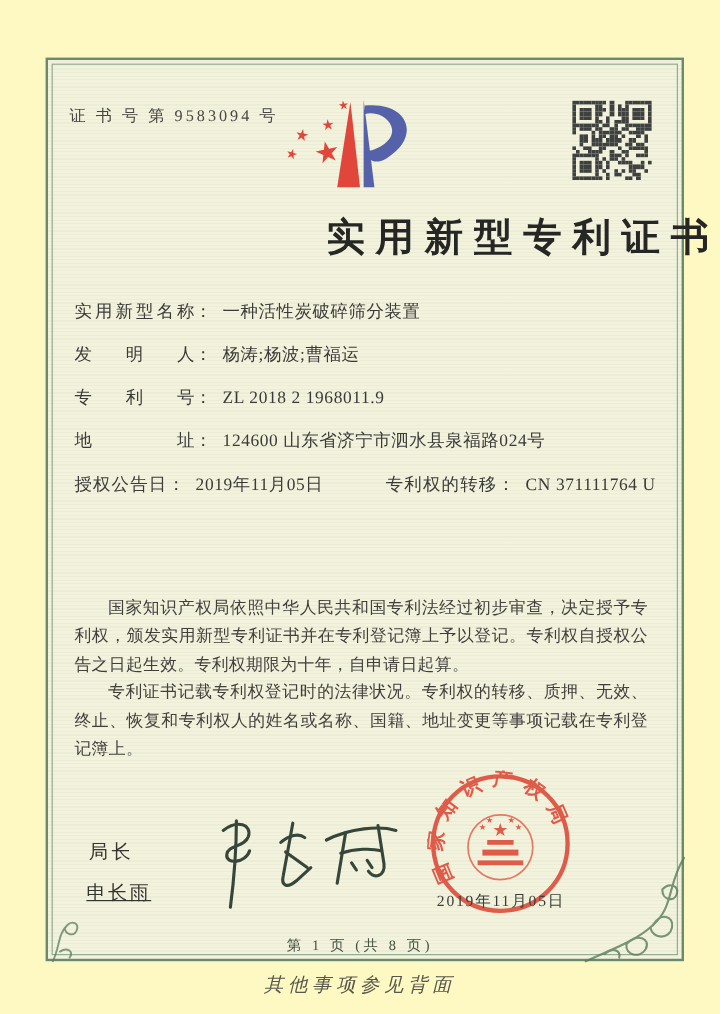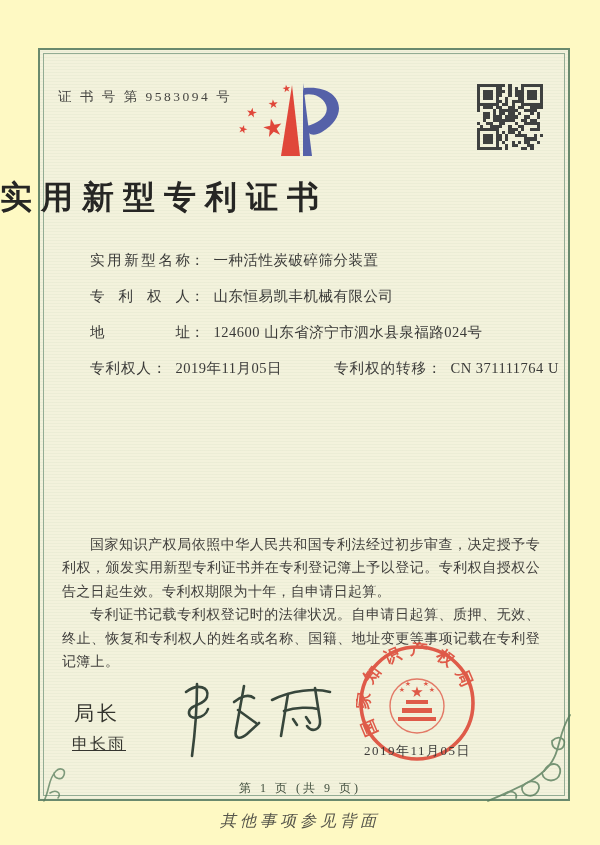--- a/index.html
+++ b/index.html
@@ -24,39 +24,39 @@
     border:1px solid #93ac94;
   }
   
   .cert-no { left:58px; top:88px; font-size:13.5px; letter-spacing:2.5px; color:#474743; }
   .logo { left:238px; top:80px; width:112px; height:84px; }
   .logo .star { position:absolute; color:#e0473a; line-height:1; }
   .qr { left:477px; top:84px; width:66px; height:66px; display:grid;
         grid-template-columns:repeat(21,1fr); grid-template-rows:repeat(21,1fr); }
   .qr div.d { background:#3f4140; }
   .title {
-    left:0; top:176px; width:100%; text-align:left;
+    left:0; top:176px; width:100%; text-align:right;
     font-size:32px; font-weight:700; letter-spacing:9px; color:#262624;
   }
   
   .fields { left:62px; top:250px; width:478px; font-size:14.5px; }
-  .frow { margin-bottom:14.5px; line-height:21.5px; white-space:nowrap;margin-left:28px; }
+  .frow { margin-bottom:14.5px; line-height:21.5px; white-space:nowrap; }
   .flabel { display:inline-block; width:100px; text-align:justify; text-align-last:justify; vertical-align:top; }
   .fcolon { display:inline-block; }
   .fvalue { margin-left:9px; letter-spacing:.5px; }
   .grant-row .glabel { letter-spacing:1px; }
   .grant-gap { display:inline-block; width:52px; }
   
   .body-text {
     left:62px; top:496px; width:478px; font-size:14px; line-height:1.67;
-    text-align:justify; color:#403f3c; letter-spacing:.3px;margin-top:37px;
+    text-align:justify; color:#403f3c; letter-spacing:.3px;
   }
   .body-text p { text-indent:2em; }
   
-  .director-title { left:74px; top:700px; font-size:20px; letter-spacing:3px; color:#35352f; }
+  .director-title { left:74px; top:700px; font-size:16px; letter-spacing:3px; color:#35352f; }
   .director-name  { left:72px; top:734px; font-size:16px; letter-spacing:2px; color:#35352f;text-decoration:underline; }
   .signature { left:158px; top:678px; width:190px; height:85px; }
   .seal { left:356px; top:642px; width:122px; height:122px; }
   .seal-date { left:364px; top:742px; font-size:13px; letter-spacing:1.5px; color:#3c3c3a; }
   .page-num { left:0; top:780px; width:100%; text-align:center; font-size:12px;
               letter-spacing:3px; color:#42503f; }
   .bottom-note { left:0; top:811px; width:100%; text-align:center; font-size:16px;
                  font-style:italic; letter-spacing:4px; color:#56564b; }
   .flourish-br { right:26px; bottom:38px; width:92px; height:96px; }
   .flourish-bl { left:40px; bottom:42px; width:34px; height:38px; }
@@ -529,33 +529,36 @@
       <div></div>
     </div>
 
   <div class="abs title">实用新型专利证书</div>
 
   <div class="abs fields">
     <div class="frow">
       <span class="flabel">实用新型名称</span><span class="fcolon">：</span><span class="fvalue">一种活性炭破碎筛分装置</span>
     </div>
     <div class="frow">
-      <span class="flabel">专利权人</span><span class="fcolon">：</span><span class="fvalue">山东恒易凯丰机械有限公司</span>
+      <span class="flabel">发明人</span><span class="fcolon">：</span><span class="fvalue">杨涛;杨波;曹福运</span>
+    </div>
+    <div class="frow">
+      <span class="flabel">专利号</span><span class="fcolon">：</span><span class="fvalue">ZL 2018 2 1968011.9</span>
     </div>
     <div class="frow">
       <span class="flabel">地址</span><span class="fcolon">：</span><span class="fvalue">124600 山东省济宁市泗水县泉福路024号</span>
     </div>
     <div class="frow grant-row">
-      <span class="glabel">专利权人</span><span class="fcolon">：</span><span class="fvalue">2019年11月05日</span><span class="grant-gap"></span><span class="glabel">专利权的转移</span><span class="fcolon">：</span><span class="fvalue">CN 371111764 U</span>
+      <span class="glabel">授权公告日</span><span class="fcolon">：</span><span class="fvalue">2019年11月05日</span><span class="grant-gap"></span><span class="glabel">专利权的转移</span><span class="fcolon">：</span><span class="fvalue">CN 371111764 U</span>
     </div>
   </div>
 
   <div class="abs body-text">
     <p>国家知识产权局依照中华人民共和国专利法经过初步审查，决定授予专利权，颁发实用新型专利证书并在专利登记簿上予以登记。专利权自授权公告之日起生效。专利权期限为十年，自申请日起算。</p>
-    <p>专利证书记载专利权登记时的法律状况。自申请日起算、质押、无效、终止、恢复和专利权人的姓名或名称、国籍、地址变更等事项记载在专利登记簿上。</p>
+    <p>专利证书记载专利权登记时的法律状况。专利权的转移、质押、无效、终止、恢复和专利权人的姓名或名称、国籍、地址变更等事项记载在专利登记簿上。</p>
   </div>
 
   <div class="abs director-title">局长</div>
   <div class="abs director-name">申长雨</div>
 
   <svg class="abs signature" viewBox="0 0 190 85">
     <g fill="none" stroke="#37463b" stroke-width="2.6" stroke-linecap="round">
       <path d="M28,14 C40,5 52,9 49,19 C46,28 32,26 31,34 C30,43 47,41 50,31"></path>
       <path d="M39,6 C39,30 37,55 34,78"></path>
       <path d="M76,24 C83,18 91,16 96,20"></path>
@@ -601,16 +604,16 @@
       <path d="M22,84 C28,78 36,81 34,87"></path>
     </g>
   </svg>
   <svg class="abs flourish-bl" viewBox="0 0 34 38">
     <g fill="none" stroke="#587d5c" stroke-width="1.6" opacity="0.75" stroke-linecap="round">
       <path d="M4,36 C10,24 8,14 16,6 C20,2 26,4 24,10 C22,16 14,14 14,8"></path>
       <path d="M10,28 C16,24 22,28 18,33"></path>
     </g>
   </svg>
 
-  <div class="abs page-num">第 1 页 (共 9 页)</div>
+  <div class="abs page-num">第 1 页 (共 8 页)</div>
   <div class="abs bottom-note">其他事项参见背面</div>
 
 </div>
 
 </body></html>

